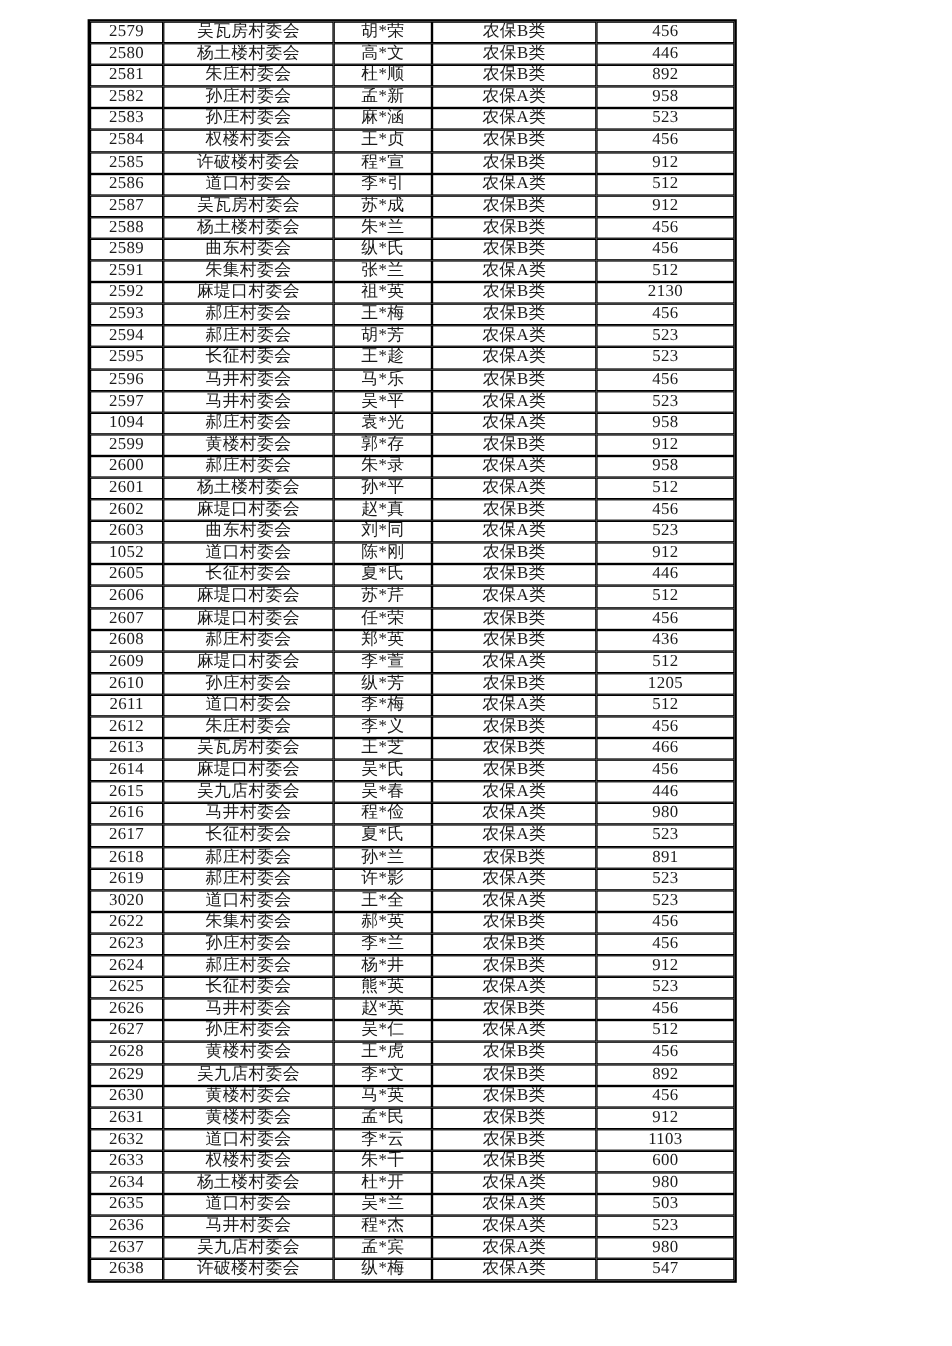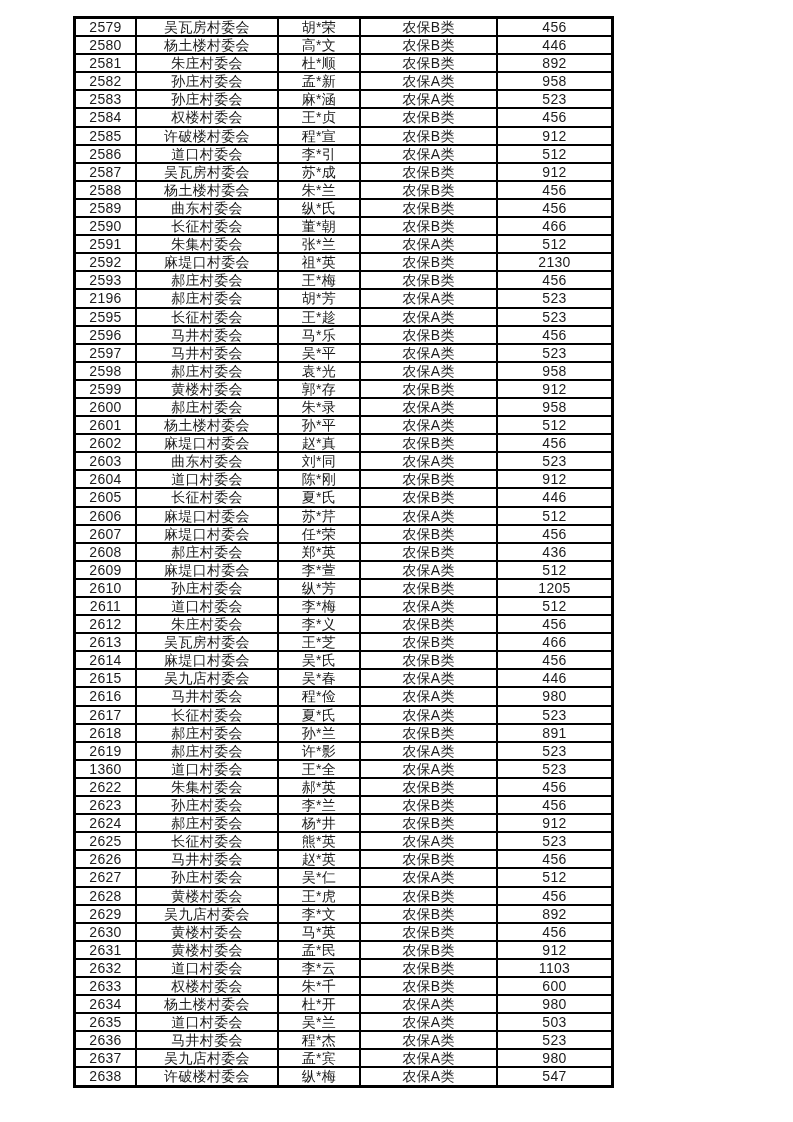--- a/index.html
+++ b/index.html
@@ -3,21 +3,21 @@
 <meta charset="utf-8">
 <style>
   * { margin: 0; padding: 0; box-sizing: border-box; }
   html, body { background: #ffffff; }
   .page {
     position: relative;
     width: 793px;
     height: 1122px;
     background: #ffffff;
     overflow: hidden;
-    font-family: Liberation Sans, sans-serif;
+    font-family: Liberation Serif, serif;
     border-radius: 24px;
   }
   table.roster {
     position: absolute;
     left: 73px;
     top: 16px;
     width: 537px;
     border-collapse: separate;
     border-spacing: 0;
     border: 2px solid #000000;
@@ -126,27 +126,20 @@
           <td>456</td>
         </tr>
         <tr>
           <td>2589</td>
           <td>曲东村委会</td>
           <td>纵*氏</td>
           <td>农保B类</td>
           <td>456</td>
         </tr>
         <tr>
-          <td>2590</td>
-          <td>长征村委会</td>
-          <td>董*朝</td>
-          <td>农保B类</td>
-          <td>466</td>
-        </tr>
-        <tr>
           <td>2591</td>
           <td>朱集村委会</td>
           <td>张*兰</td>
           <td>农保A类</td>
           <td>512</td>
         </tr>
         <tr>
           <td>2592</td>
           <td>麻堤口村委会</td>
           <td>祖*英</td>
@@ -154,21 +147,21 @@
           <td>2130</td>
         </tr>
         <tr>
           <td>2593</td>
           <td>郝庄村委会</td>
           <td>王*梅</td>
           <td>农保B类</td>
           <td>456</td>
         </tr>
         <tr>
-          <td>2196</td>
+          <td>2594</td>
           <td>郝庄村委会</td>
           <td>胡*芳</td>
           <td>农保A类</td>
           <td>523</td>
         </tr>
         <tr>
           <td>2595</td>
           <td>长征村委会</td>
           <td>王*趁</td>
           <td>农保A类</td>
@@ -182,21 +175,21 @@
           <td>456</td>
         </tr>
         <tr>
           <td>2597</td>
           <td>马井村委会</td>
           <td>吴*平</td>
           <td>农保A类</td>
           <td>523</td>
         </tr>
         <tr>
-          <td>2598</td>
+          <td>1094</td>
           <td>郝庄村委会</td>
           <td>袁*光</td>
           <td>农保A类</td>
           <td>958</td>
         </tr>
         <tr>
           <td>2599</td>
           <td>黄楼村委会</td>
           <td>郭*存</td>
           <td>农保B类</td>
@@ -224,21 +217,21 @@
           <td>456</td>
         </tr>
         <tr>
           <td>2603</td>
           <td>曲东村委会</td>
           <td>刘*同</td>
           <td>农保A类</td>
           <td>523</td>
         </tr>
         <tr>
-          <td>2604</td>
+          <td>1052</td>
           <td>道口村委会</td>
           <td>陈*刚</td>
           <td>农保B类</td>
           <td>912</td>
         </tr>
         <tr>
           <td>2605</td>
           <td>长征村委会</td>
           <td>夏*氏</td>
           <td>农保B类</td>
@@ -336,21 +329,21 @@
           <td>891</td>
         </tr>
         <tr>
           <td>2619</td>
           <td>郝庄村委会</td>
           <td>许*影</td>
           <td>农保A类</td>
           <td>523</td>
         </tr>
         <tr>
-          <td>1360</td>
+          <td>3020</td>
           <td>道口村委会</td>
           <td>王*全</td>
           <td>农保A类</td>
           <td>523</td>
         </tr>
         <tr>
           <td>2622</td>
           <td>朱集村委会</td>
           <td>郝*英</td>
           <td>农保B类</td>

